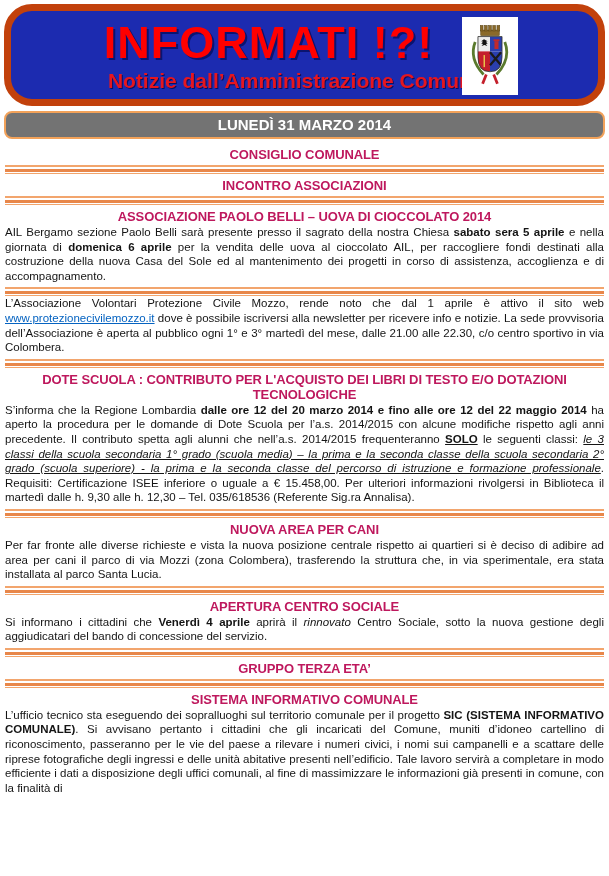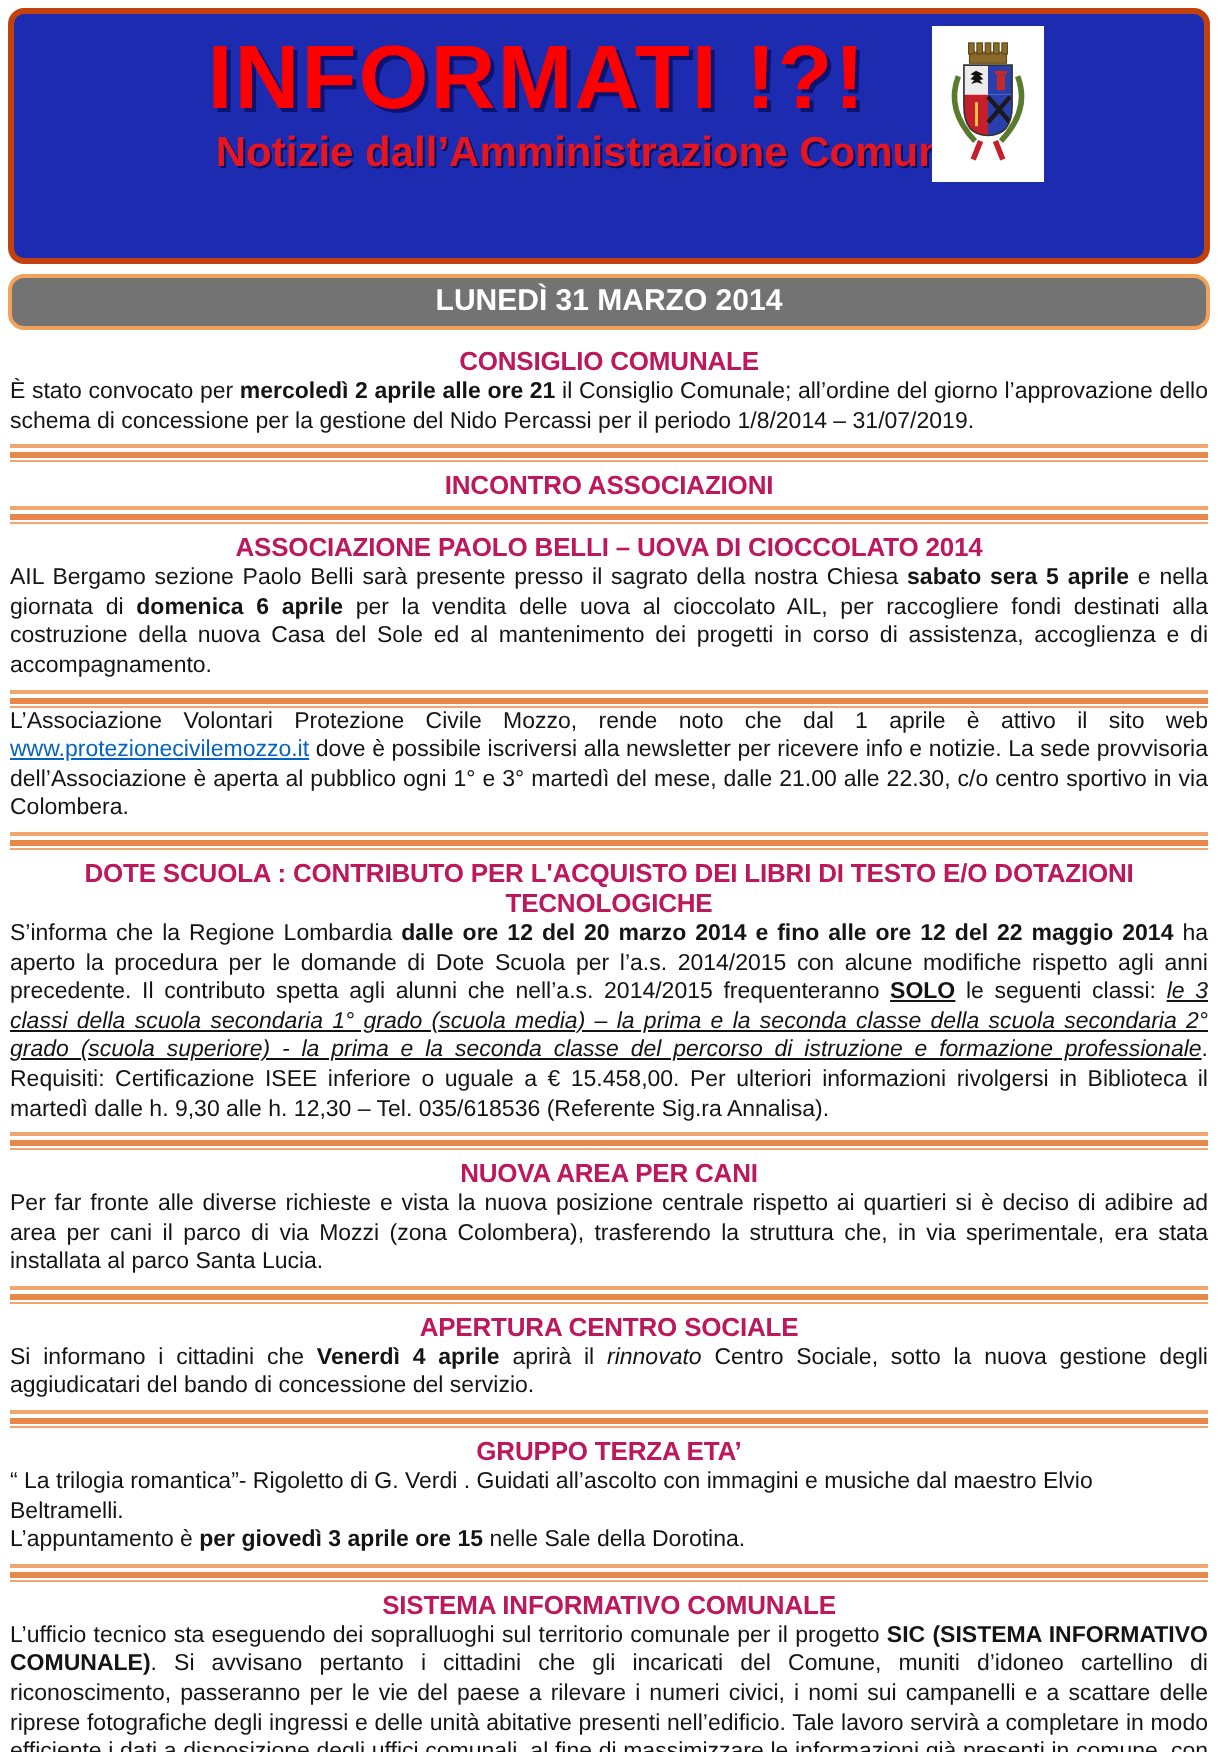--- a/index.html
+++ b/index.html
@@ -1,20 +1,20 @@
 <!DOCTYPE html>
 <html lang="it"><head>
 <meta charset="utf-8">
 <style>
   html,body{margin:0;padding:0;background:#ffffff;}
   body{width:609px;font-family:"Liberation Sans",sans-serif;color:#141414;}
   .page{box-sizing:border-box;width:609px;padding:4px 4px 0 4px;}
 
   
-  .masthead{position:relative;background:#1C2BB0;border:3px solid #c2410c;border-radius:8px;height:128px;box-sizing:border-box;}
+  .masthead{position:relative;background:#1C2BB0;border:7px solid #c2410c;border-radius:28px;height:102px;box-sizing:border-box;}
   .masthead-title{color:#FF0000;font-weight:bold;font-size:45px;letter-spacing:1px;text-align:center;
     padding-right:72px;margin-top:8px;line-height:1.05;text-shadow:2px 2px 0 #0a1470;}
   .masthead-subtitle{color:#E5161F;font-weight:bold;font-size:21px;text-align:center;margin-top:3px;
     text-shadow:1px 1px 0 #081062;}
   .crest-box{position:absolute;top:6px;right:80px;width:56px;height:78px;background:#ffffff;
     display:flex;align-items:center;justify-content:center;}
 
   
   .datebar{margin-top:5px;background:#737373;border:2px solid #F2A25A;border-radius:8px;
     color:#ffffff;font-weight:bold;font-size:15px;text-align:center;padding:3px 0 4px 0;}
@@ -78,21 +78,20 @@
       </svg>
     </div>
   </header>
 
   <div class="datebar">LUNEDÌ 31 MARZO 2014</div>
 
   <main>
 
     <section class="news">
       <h2>CONSIGLIO COMUNALE</h2>
-      <p><span>È stato convocato per </span><span style="font-weight: bold;">mercoledì 2 aprile alle ore 21</span><span> il Consiglio Comunale; all’ordine del giorno l’approvazione dello schema di concessione per la gestione del Nido Percassi per il periodo 1/8/2014 – 31/07/2019.</span></p>
     </section>
     <div class="sep"></div>
 
     <section class="news">
       <h2>INCONTRO ASSOCIAZIONI</h2>
     </section>
     <div class="sep"></div>
 
     <section class="news">
       <h2>ASSOCIAZIONE PAOLO BELLI – UOVA DI CIOCCOLATO 2014</h2>
@@ -118,21 +117,20 @@
     <div class="sep"></div>
 
     <section class="news">
       <h2>APERTURA CENTRO SOCIALE</h2>
       <p><span>Si informano i cittadini che </span><span style="font-weight: bold;">Venerdì 4 aprile</span><span> aprirà il </span><span style="font-style: italic;">rinnovato</span><span> Centro Sociale, sotto la nuova gestione degli aggiudicatari del bando di concessione del servizio.</span></p>
     </section>
     <div class="sep"></div>
 
     <section class="news">
       <h2>GRUPPO TERZA ETA’</h2>
-      <p style="text-align: left;"><span>“ La trilogia romantica”- Rigoletto di G. Verdi . Guidati all’ascolto con immagini e musiche dal maestro Elvio Beltramelli.</span><br><span>L’appuntamento è </span><span style="font-weight: bold;">per giovedì 3 aprile ore 15</span><span> nelle Sale della Dorotina.</span></p>
     </section>
     <div class="sep"></div>
 
     <section class="news">
       <h2>SISTEMA INFORMATIVO COMUNALE</h2>
       <p><span>L’ufficio tecnico sta eseguendo dei sopralluoghi sul territorio comunale per il progetto </span><span style="font-weight: bold;">SIC (SISTEMA INFORMATIVO COMUNALE)</span><span>. Si avvisano pertanto i cittadini che gli incaricati del Comune, muniti d’idoneo cartellino di riconoscimento, passeranno per le vie del paese a rilevare i numeri civici, i nomi sui campanelli e a scattare delle riprese fotografiche degli ingressi e delle unità abitative presenti nell’edificio. Tale lavoro servirà a completare in modo efficiente i dati a disposizione degli uffici comunali, al fine di massimizzare le informazioni già presenti in comune, con la finalità di </span></p>
     </section>
 
   </main>
 </div>

